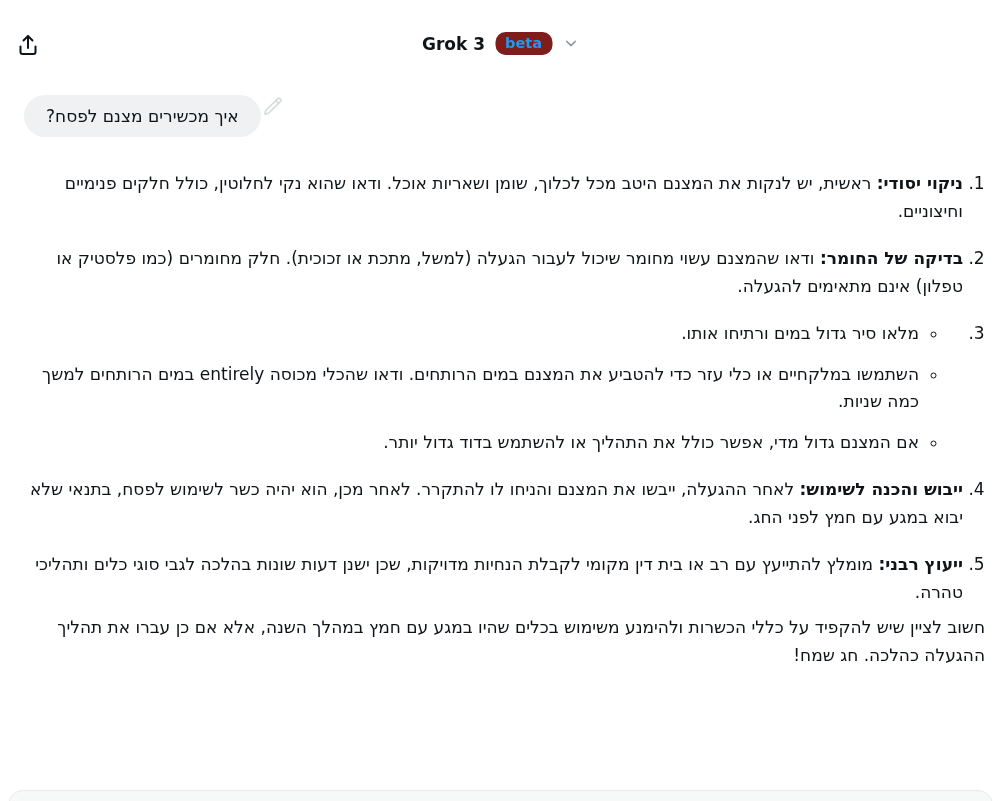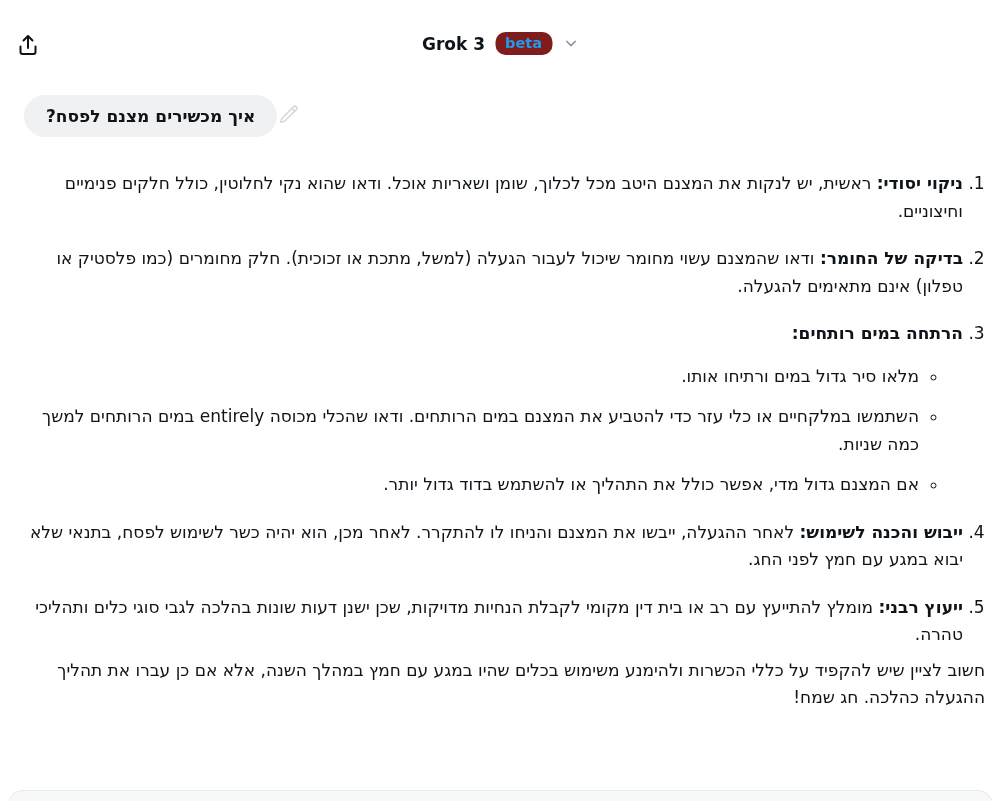--- a/index.html
+++ b/index.html
@@ -25,23 +25,22 @@
   .title { font-size: 17px; font-weight: 700; white-space: nowrap; }
   .badge {
     font-size: 14.5px; font-weight: 600;
     padding: 3px 10px 4px; border-radius: 10px;
     background: #7f1d1d; color: #1d9bf0;
   }
   .chev { display: flex; align-items: center; }
 
   
   .user-row {
-    display: flex; align-items: center; 
+    display: flex; 
     margin: 27px 16px 0 24px;
-    font-weight: bold;
   }
   .bubble {
     background: #eff1f2;
     border-radius: 22px;
     padding: 11px 22px;
     font-size: 17px;
     direction: rtl;
     max-width: 70%;
   }
   .edit-btn { background: none; border: none; cursor: pointer; padding: 0; display: flex; }
@@ -119,21 +118,21 @@
 
 
   <ol>
     <li>
       <b>ניקוי יסודי:</b><span> ראשית, יש לנקות את המצנם היטב מכל לכלוך, שומן ושאריות אוכל. ודאו שהוא נקי לחלוטין, כולל חלקים פנימיים וחיצוניים.</span>
     </li>
     <li>
       <b>בדיקה של החומר:</b><span> ודאו שהמצנם עשוי מחומר שיכול לעבור הגעלה (למשל, מתכת או זכוכית). חלק מחומרים (כמו פלסטיק או טפלון) אינם מתאימים להגעלה.</span>
     </li>
     <li>
-      <b>הרתחה במים רותחים:</b><span></span>
+      <span></span>
       <ul>
         <li>מלאו סיר גדול במים ורתיחו אותו.</li>
         <li>השתמשו במלקחיים או כלי עזר כדי להטביע את המצנם במים הרותחים. ודאו שהכלי מכוסה entirely במים הרותחים למשך כמה שניות.</li>
         <li>אם המצנם גדול מדי, אפשר כולל את התהליך או להשתמש בדוד גדול יותר.</li>
       </ul>
     </li>
     <li>
       <b>ייבוש והכנה לשימוש:</b><span> לאחר ההגעלה, ייבשו את המצנם והניחו לו להתקרר. לאחר מכן, הוא יהיה כשר לשימוש לפסח, בתנאי שלא יבוא במגע עם חמץ לפני החג.</span>
     </li>
     <li>

